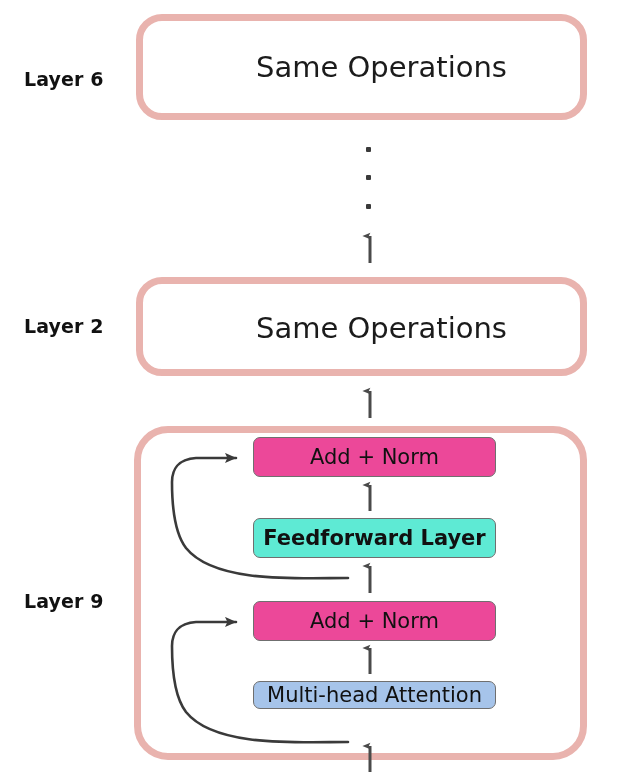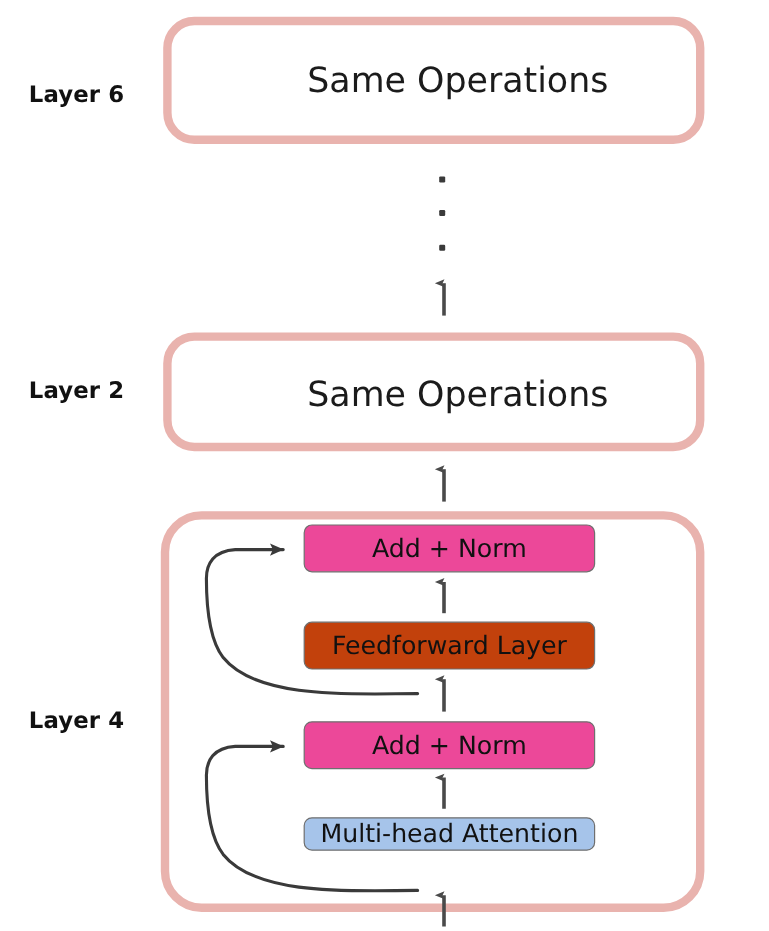--- a/index.html
+++ b/index.html
@@ -60,21 +60,21 @@
     border: 1.5px solid #6f6f6f;
     border-radius: 7px;
     display: flex;
     align-items: center;
     justify-content: center;
     font-size: 21px;
     color: #111111;
     white-space: nowrap;
   }
   .op-green  { background: #ec4899; }
-  .op-yellow { background: #c2410c; }
+  .op-yellow { background: #5eead4; font-weight: bold; }
   .op-blue   { background: #a6c4ea; }
 
   
   .dot {
     position: absolute;
     width: 5px;
     height: 5px;
     background: #3a3a3a;
     border-radius: 1px;
   }
@@ -105,21 +105,21 @@
   <div class="dot" style="left:366px; top:204px;"></div>
 
   <div class="layer-box" style="left:136px; top:277px; width:451px; height:99px;"></div>
 
   <div class="layer-label" style="left:24px; top:315px;">Layer 2</div>
 
   <div class="same-ops" style="left:136px; width:451px; top:311px;">Same Operations</div>
 
   <div class="layer-box tall" style="left:134px; top:426px; width:453px; height:334px;"></div>
 
-  <div class="layer-label" style="left:24px; top:590px;">Layer 4</div>
+  <div class="layer-label" style="left:24px; top:590px;">Layer 9</div>
 
   <div class="op-box op-green" style="left:253px; top:437px; width:243px; height:40px;">Add + Norm</div>
 
   <div class="op-box op-yellow" style="left:253px; top:518px; width:243px; height:40px;">Feedforward Layer</div>
 
   <div class="op-box op-green" style="left:253px; top:601px; width:243px; height:40px;">Add + Norm</div>
 
   <div class="op-box op-blue" style="left:253px; top:681px; width:243px; height:28px;">Multi-head Attention</div>
 
   <svg id="arrows" viewBox="0 0 641 776">

